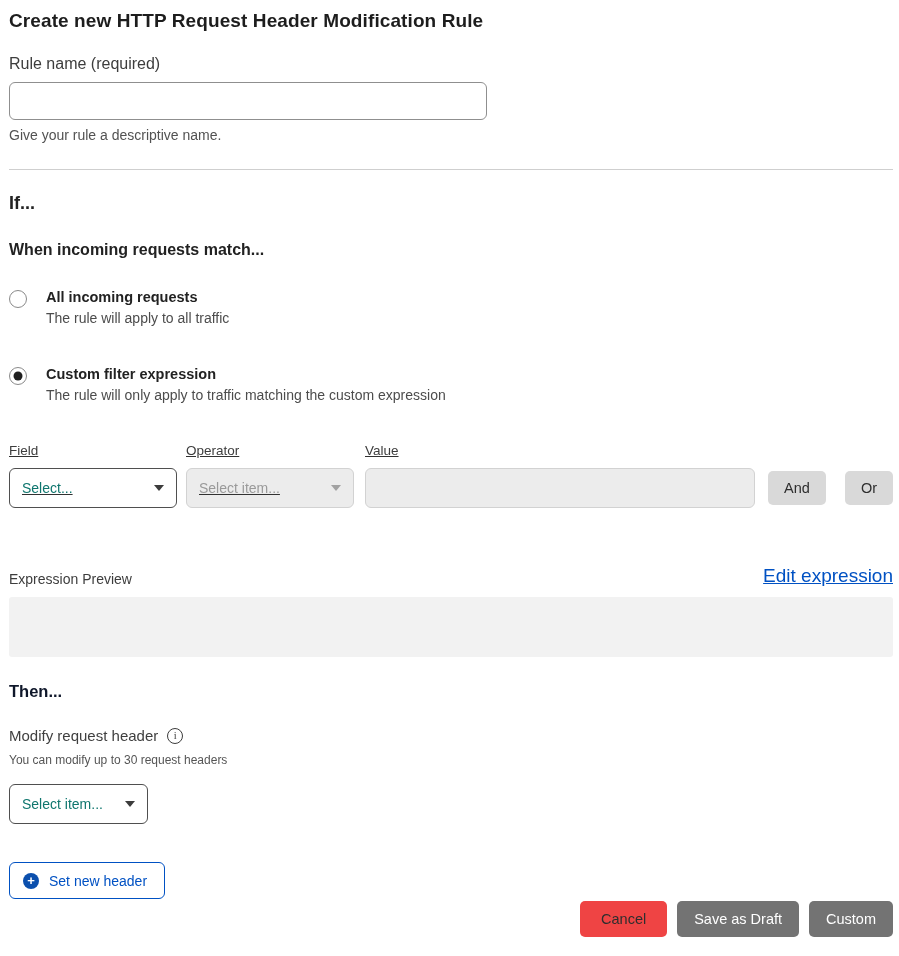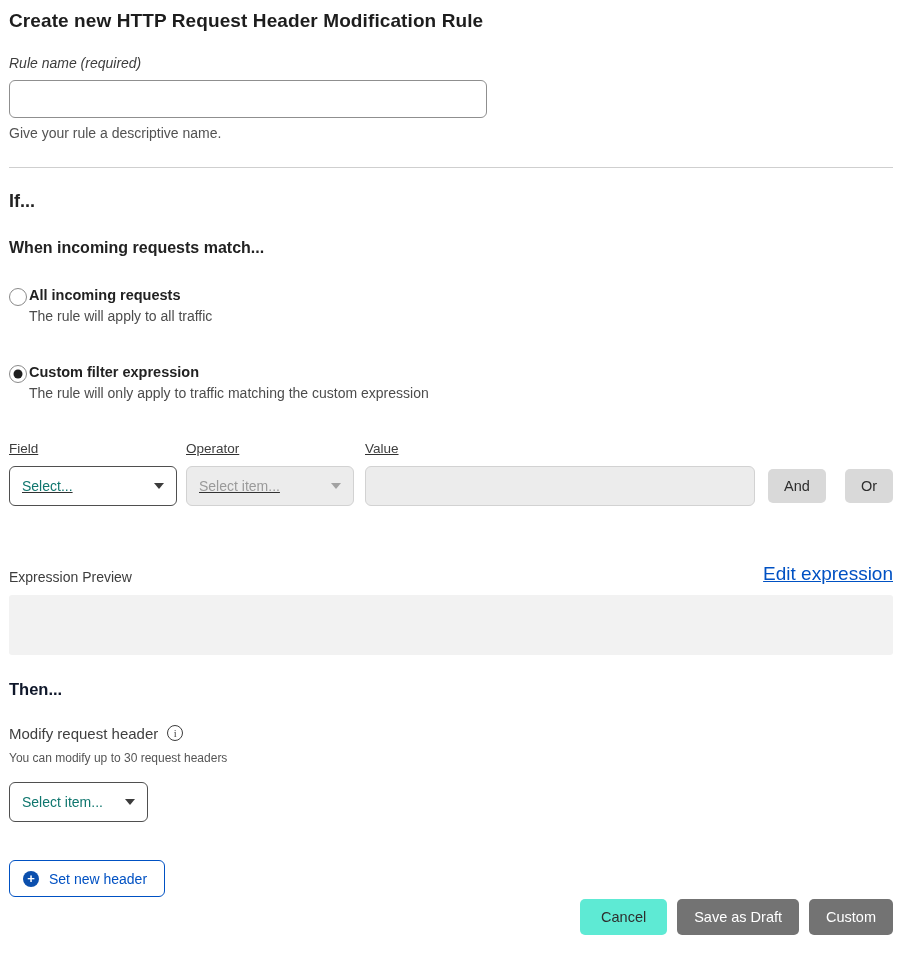--- a/index.html
+++ b/index.html
@@ -12,21 +12,21 @@
   .page { padding: 10px 6px 0 9px; width: 899px; }
 
   h1.page-title {
     font-size: 19px;
     font-weight: 600;
     color: #1d1d1d;
     letter-spacing: 0.1px;
   }
 
   
-  .field-label { font-size: 14px; color: #3d3d3d; font-style: italic; }
+  .field-label { font-size: 16px; color: #3d3d3d; }
   .rule-name-label { margin-top: 23px; }
   .rule-name-input {
     margin-top: 9px;
     width: 478px;
     height: 38px;
     border: 1px solid #8f8f8f;
     border-radius: 6px;
     background: #fff;
     font-size: 14px;
     color: #313131;
@@ -56,21 +56,21 @@
   }
   .radio-circle.checked::after {
     content: "";
     position: absolute;
     left: 50%; top: 50%;
     width: 9px; height: 9px;
     transform: translate(-50%, -50%);
     border-radius: 50%;
     background: #1f1f1f;
   }
-  .radio-texts { margin-left: 2px; }
+  .radio-texts { margin-left: 19px; }
   .radio-label { font-size: 14.5px; font-weight: 600; color: #222; cursor: pointer; }
   .radio-desc { margin-top: 5px; font-size: 14px; color: #4c4c4c; }
 
   
   .builder-row { margin-top: 40px; display: flex; align-items: flex-end; }
   .builder-col { display: flex; flex-direction: column; text-decoration: underline; }
   .builder-col .col-label { font-size: 13.5px; color: #3d3d3d; margin-bottom: 10px; }
   .col-field { width: 168px; margin-right: 9px; }
   .col-operator { width: 168px; margin-right: 11px; }
   .col-value { width: 390px; }
@@ -129,21 +129,21 @@
     height: 60px;
     background: #f2f2f2;
     border-radius: 3px;
     font-size: 13px;
     color: #444;
     padding: 8px 10px;
   }
 
   
   .h-then { margin-top: 25px; font-size: 16.5px; font-weight: 600; color: #0f172a; }
-  .modify-row { margin-top: 26px; display: flex; gap: 9px; }
+  .modify-row { margin-top: 26px; display: flex; align-items: center; gap: 9px; }
   .modify-label { font-size: 15px; color: #3f3f3f; }
   .info-icon {
     width: 16px; height: 16px;
     border: 1px solid #3c3c3c;
     border-radius: 50%;
     display: inline-flex;
     align-items: center;
     justify-content: center;
     font-size: 10.5px;
     font-family: "Liberation Serif", "DejaVu Serif", serif;
@@ -192,21 +192,21 @@
     padding-right: 0;
   }
   .btn {
     height: 36px;
     border: none;
     border-radius: 5px;
     font-size: 14.5px;
     font-family: inherit;
     cursor: pointer;
   }
-  .btn-cancel { background: #5eead4; color: #2e2e2e; padding: 0 21px; }
+  .btn-cancel { background: #ef4444; color: #2e2e2e; padding: 0 21px; }
   .btn-primary { background: #737373; color: #fff; padding: 0 17px; }
 </style>
 </head>
 <body>
 
 <div class="page">
 
   <h1 class="page-title">Create new HTTP Request Header Modification Rule</h1>
 
   

